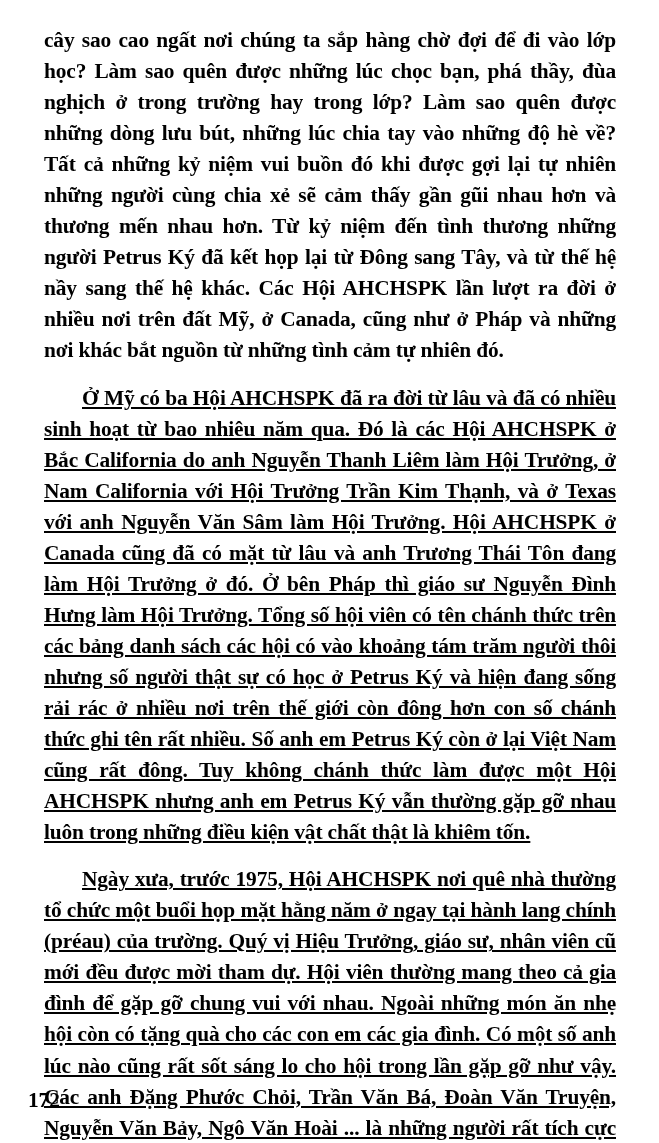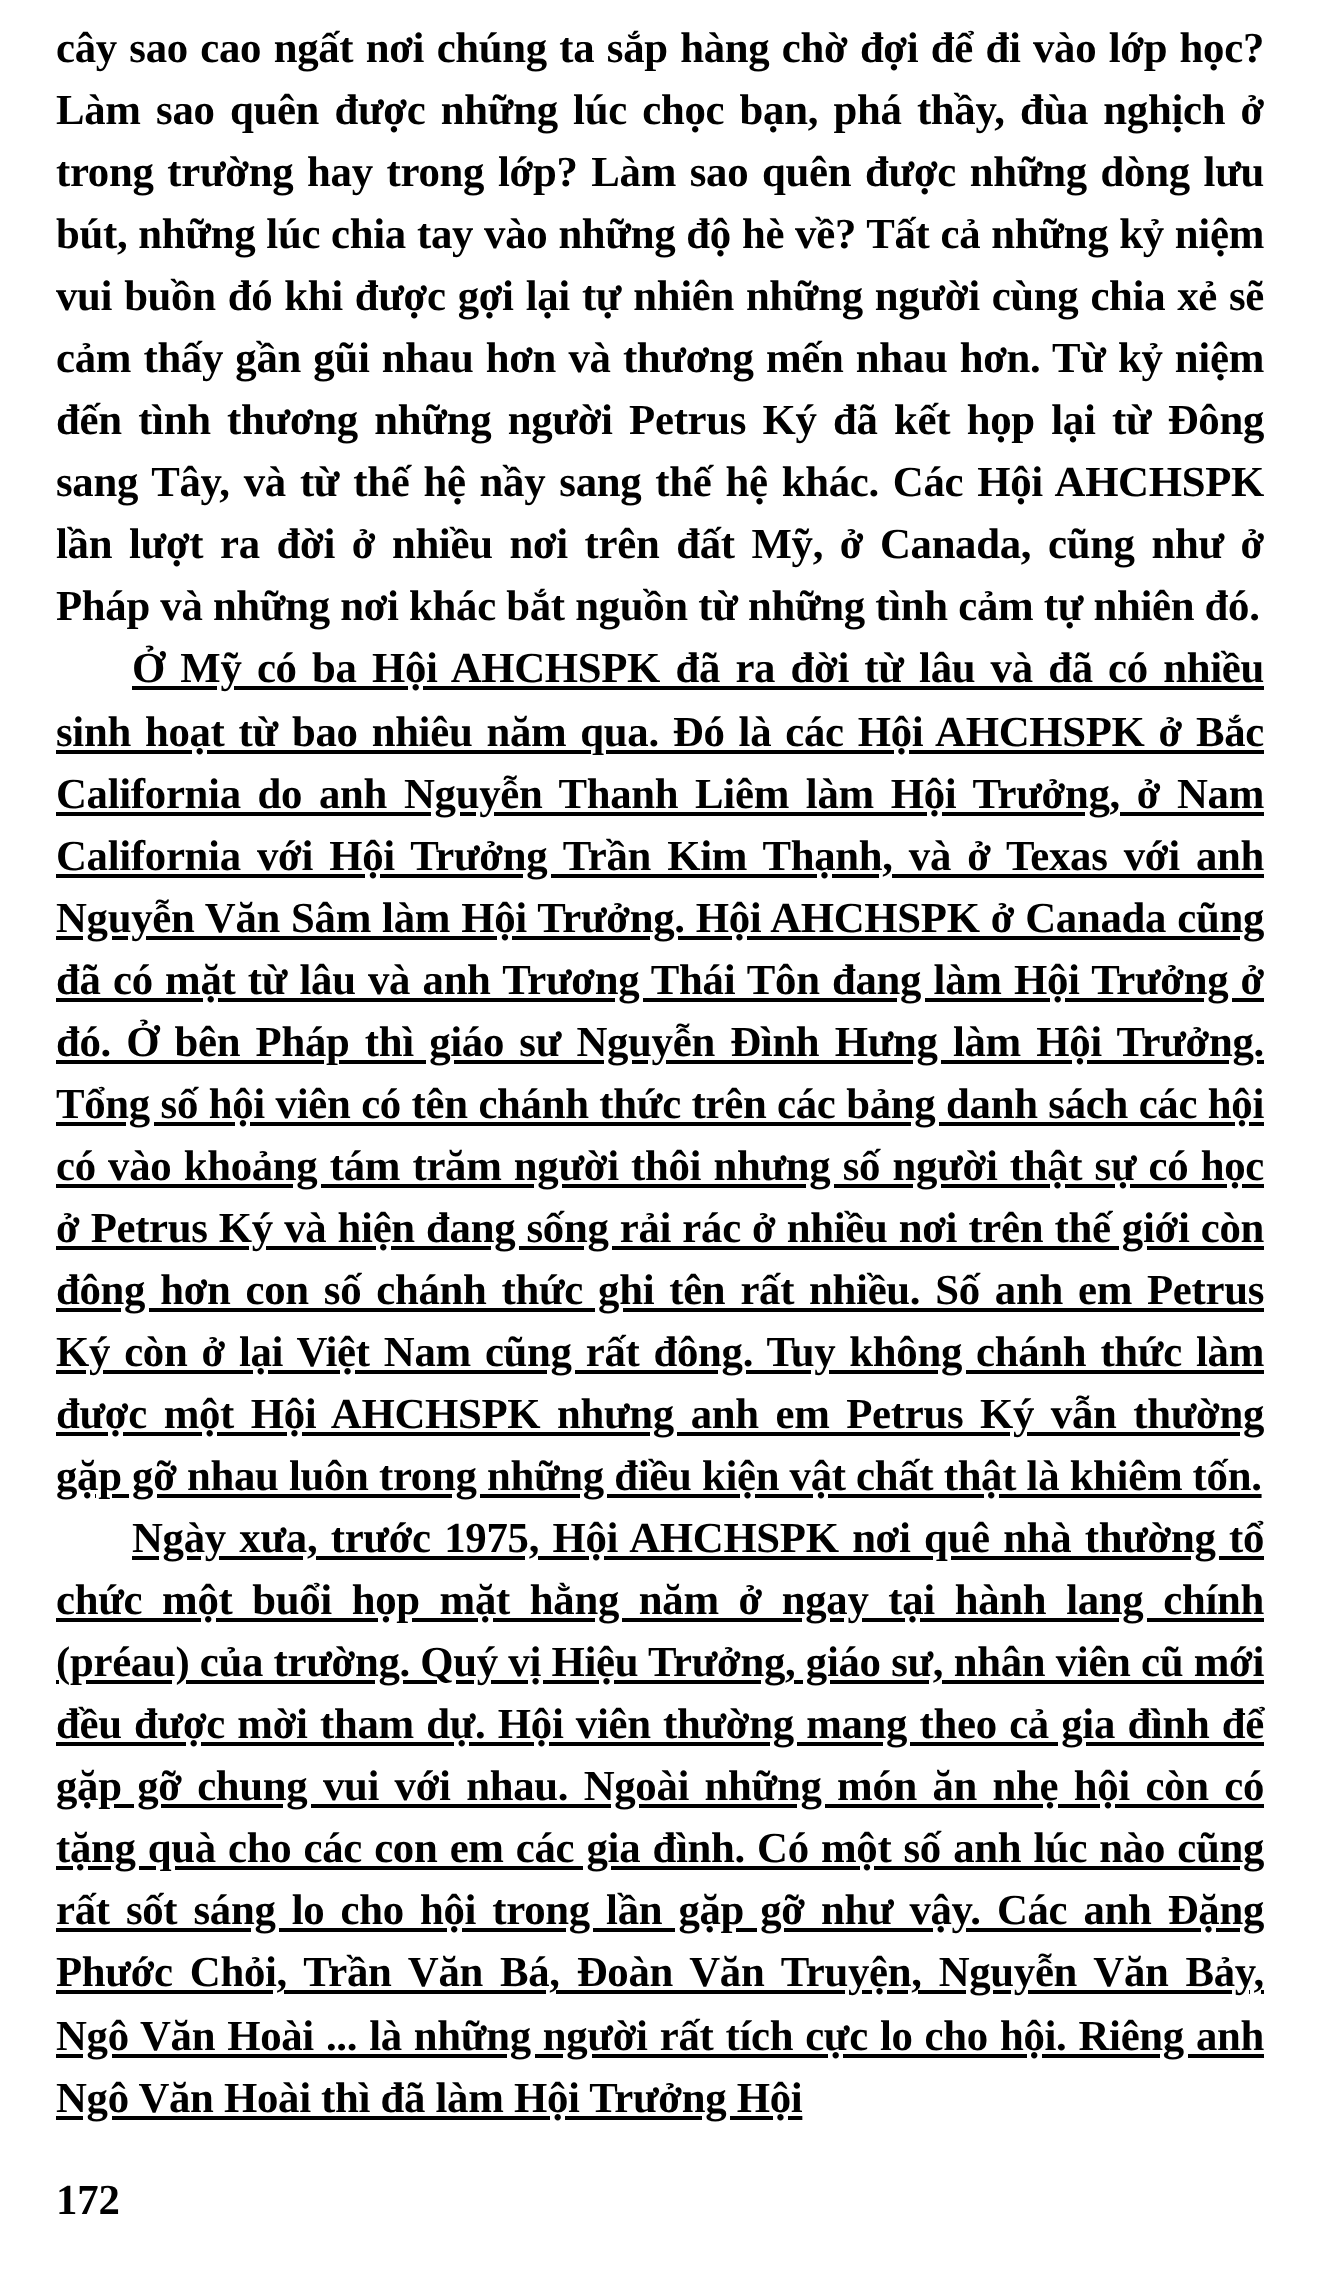--- a/index.html
+++ b/index.html
@@ -22,21 +22,21 @@
     background: #ffffff;
     box-sizing: border-box;
   }
   #text-block {
     position: absolute;
     left: 28px;
     top: 9px;
     width: 604px;
   }
   .para {
-    margin: 0;
+    margin: 16px;
     padding: 0;
     font-size: 21.4px;
     line-height: 31.05px;
     font-weight: 700;
     text-align: justify;
     text-justify: inter-word;
     letter-spacing: -0.15px;
     word-spacing: 0px;
     hyphens: none;
     -webkit-hyphens: none;

